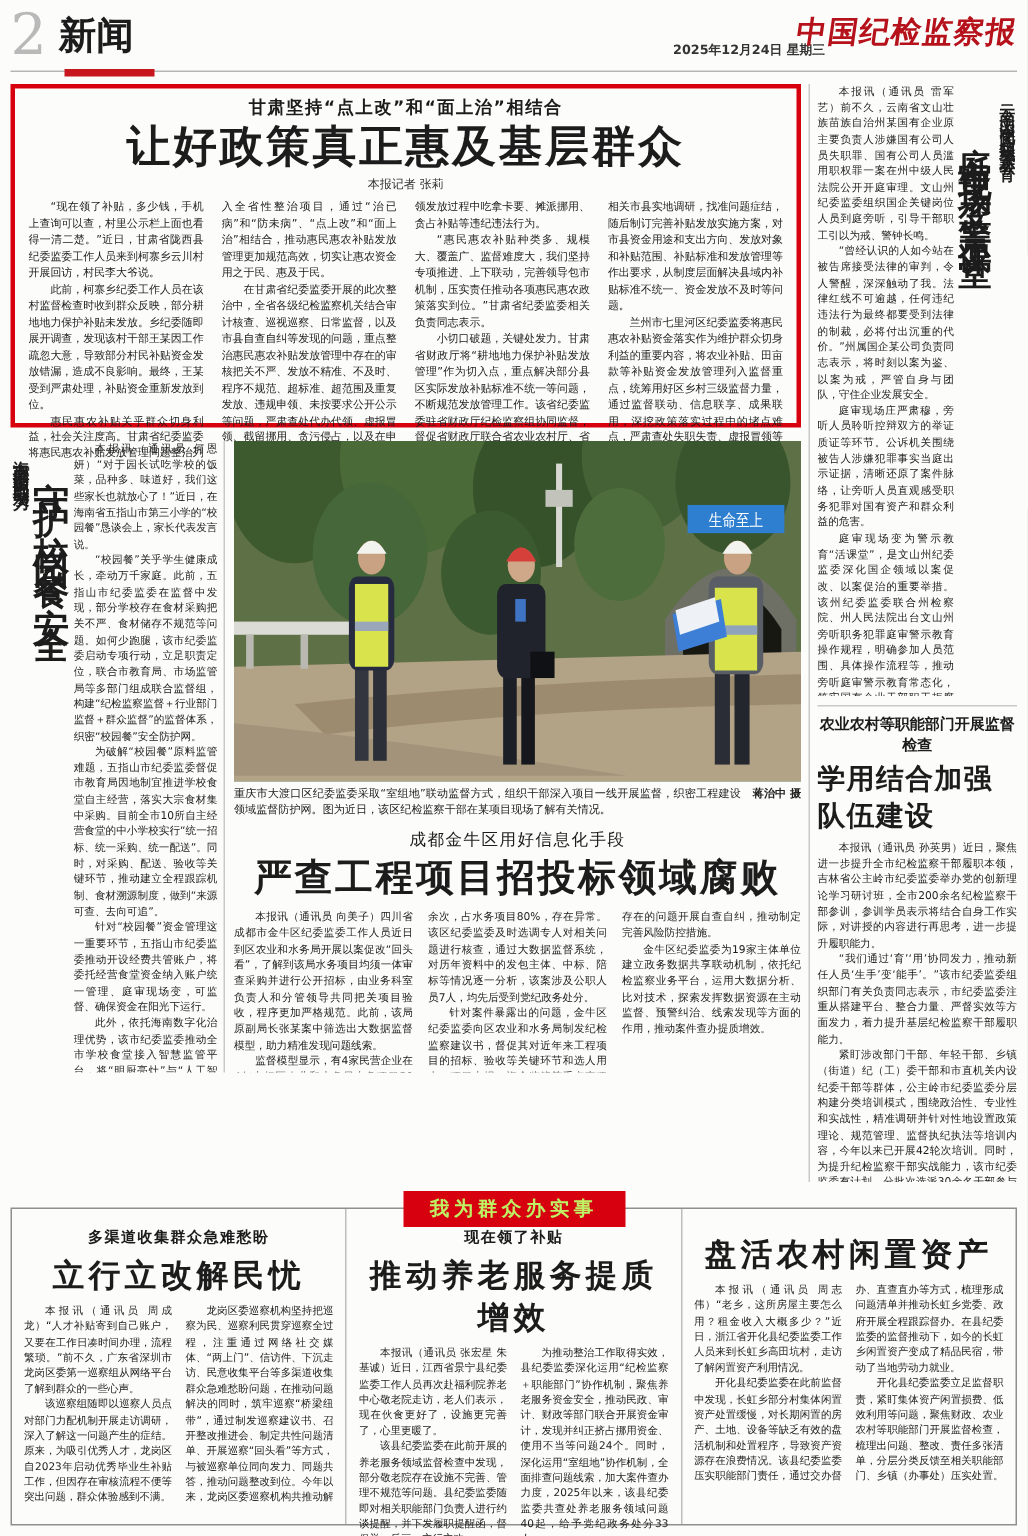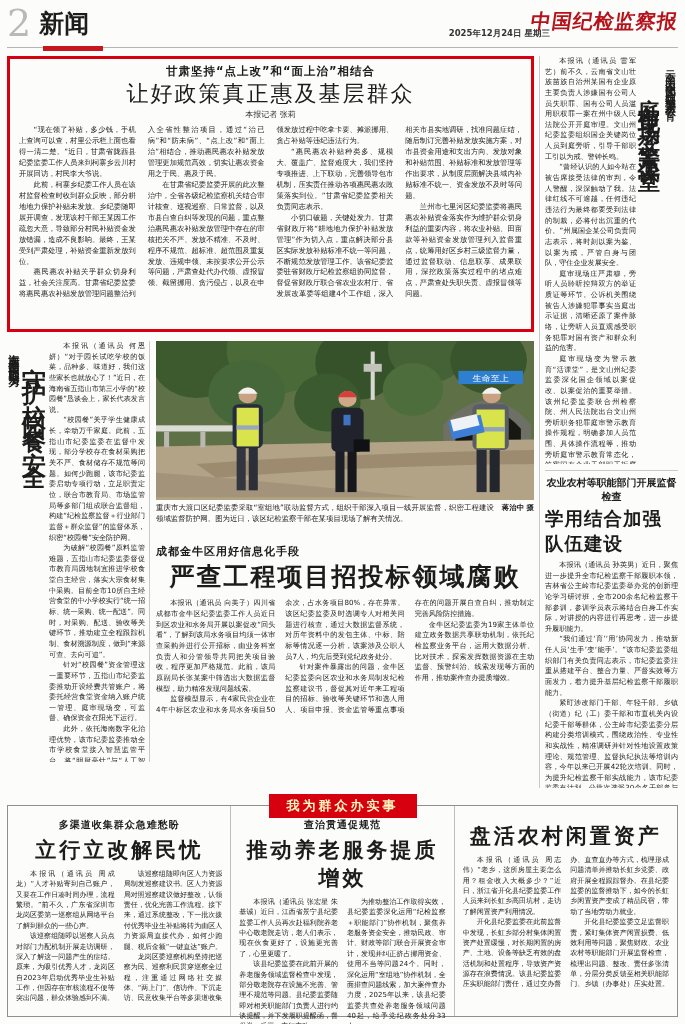--- a/index.html
+++ b/index.html
@@ -15,62 +15,62 @@
   .hdr-redseg{position:absolute;left:36px;bottom:-3px;width:60px;height:5px;background:#c8161e;}
   .dateline{position:absolute;right:128px;bottom:8px;font-size:8.5px;font-weight:700;color:#333;}
   .masthead{position:absolute;right:0;top:2px;color:#b5121b;font-family:"DejaVu Serif",serif;
             font-weight:900;font-size:20px;transform:skewX(-8deg);letter-spacing:1px;}
   
   .mainrow{display:flex;margin-top:8px;}
   .main-left{width:527px;flex:none;}
   .right-col{flex:1;margin-left:5px;border-left:1px solid #c9c9c9;padding-left:5px;
              display:flex;flex-direction:column;}
   
-  .leadbox{border:3px solid #d7000f;padding:5px 9px 7px;height:276px;box-sizing:border-box;}
+  .leadbox{border:3px solid #d7000f;padding:5px 9px 7px;height:229px;box-sizing:border-box;}
   .lead-kicker{text-align:center;font-size:11.5px;font-weight:700;letter-spacing:1px;}
-  .lead-title{text-align:center;font-family:"DejaVu Serif",serif;font-weight:400;font-size:22px;
+  .lead-title{text-align:center;font-family:"DejaVu Serif",serif;font-weight:700;font-size:29px;
               letter-spacing:2px;line-height:1.15;margin-top:2px;}
   .lead-byline{text-align:center;font-size:8px;color:#333;margin:3px 0 5px;}
   .lead-body{columns:4;column-gap:12px;font-size:7.3px;line-height:1.5;text-align:justify;
              height:176px;overflow:hidden;}
   .para{margin:0;text-indent:2em;}
   
   .midband{display:flex;margin-top:9px;height:421px;}
   .hainan{width:143px;flex:none;border-right:1px solid #c9c9c9;padding-right:4px;
           box-sizing:border-box;display:flex;gap:3px;}
   .vtext{writing-mode:vertical-rl;text-orientation:upright;}
   .hainan .kicker-v{font-size:11px;font-weight:700;line-height:1.1;letter-spacing:2px;padding-top:4px;}
   .hainan .title-v{font-family:"DejaVu Serif",serif;font-weight:900;font-size:24px;
                    letter-spacing:12px;line-height:1;padding-top:8px;}
   .hainan .abody{flex:1;font-size:7.1px;line-height:1.5;text-align:justify;overflow:hidden;}
   .center-col{flex:1;padding-left:6px;display:flex;flex-direction:column;min-width:0;}
-  .photo{height:159px;position:relative;overflow:hidden;background:#66744e;flex:none;}
+  .photo{height:227px;position:relative;overflow:hidden;background:#66744e;flex:none;}
   .caption{font-size:7.4px;line-height:1.45;margin-top:3px;text-align:justify;color:#222;}
   .credit{float:right;font-weight:700;margin-left:8px;}
-  .chengdu-kicker{text-align:left;font-size:11px;font-weight:700;margin-top:20px;letter-spacing:1px;}
+  .chengdu-kicker{text-align:center;font-size:11px;font-weight:400;margin-top:7px;letter-spacing:1px;}
   .chengdu-title{text-align:center;font-family:"DejaVu Serif",serif;font-weight:900;font-size:25px;
                  letter-spacing:2px;margin-top:1px;}
   .chengdu-body{columns:3;column-gap:10px;font-size:7.1px;line-height:1.5;text-align:justify;
                 flex:1;overflow:hidden;margin-top:5px;}
   
   .yunnan{height:408px;display:flex;gap:3px;flex:none;}
   .yunnan .abody{flex:1;font-size:7.1px;line-height:1.5;text-align:justify;overflow:hidden;}
   .yunnan .title-v{font-family:"DejaVu Serif",serif;font-weight:900;font-size:22px;
                    letter-spacing:8px;line-height:1;padding-top:24px;}
   .yunnan .kicker-v{font-size:10.5px;font-weight:700;letter-spacing:3px;padding-top:6px;}
   .rdiv{border:none;border-top:1px solid #c9c9c9;margin:6px 0 5px;}
   .jilin .kicker{text-align:center;font-size:10px;font-weight:700;}
   .jilin .title{font-family:"DejaVu Serif",serif;font-weight:900;font-size:18.5px;
                 letter-spacing:1px;margin:2px 0 4px;}
   .jilin .abody{font-size:7.1px;line-height:1.5;text-align:justify;height:228px;overflow:hidden;}
   
   .bottombox{margin-top:17px;border:1.5px solid #8f8f8f;position:relative;height:212px;
              display:flex;box-sizing:border-box;}
   .banner{position:absolute;top:-12px;left:50%;transform:translateX(-50%);background:#d7000f;
-          color:#fef9c3;font-family:"DejaVu Serif",serif;font-weight:700;font-size:13px;
+          color:#bef264;font-family:"DejaVu Serif",serif;font-weight:700;font-size:13px;
           padding:3px 18px;letter-spacing:3px;white-space:nowrap;}
   .b-art{flex:1;padding:12px 8px 5px;min-width:0;}
   .b-art + .b-art{border-left:1px solid #bdbdbd;}
   .b-kicker{text-align:center;font-size:10px;font-weight:700;letter-spacing:1px;}
   .b-title{text-align:center;font-family:Liberation Sans, sans-serif;font-weight:900;font-size:21px;
            letter-spacing:3px;margin:4px 0 5px;}
   .b-body{columns:2;column-gap:9px;font-size:7px;line-height:1.48;text-align:justify;
           height:142px;overflow:hidden;}
 </style>
 </head>
@@ -228,27 +228,26 @@
 
   <div class="bottombox">
     <div class="banner">我为群众办实事</div>
 
     <div class="b-art">
       <div class="b-kicker">多渠道收集群众急难愁盼</div>
       <div class="b-title">立行立改解民忧</div>
       <div class="b-body">
           <p class="para">本报讯（通讯员 周成龙）“人才补贴寄到自己账户，又要在工作日凑时间办理，流程繁琐。”前不久，广东省深圳市龙岗区委第一巡察组从网络平台了解到群众的一些心声。</p>
           <p class="para">该巡察组随即以巡察人员点对部门力配机制开展走访调研，深入了解这一问题产生的症结。原来，为吸引优秀人才，龙岗区自2023年启动优秀毕业生补贴工作，但因存在审核流程不便等突出问题，群众体验感到不满。</p>
-          <p class="para">该巡察组随即向区人力资源局制发巡察建议书。区人力资源局对照巡察建议做好整改，认领责任，优化完善工作流程。接下来，通过系统整改，下一批次拨付优秀毕业生补贴将转为由区人力资源局直接代办，如何少跑腿、税后金额“一键直达”账户。</p>
           <p class="para">龙岗区委巡察机构坚持把巡察为民、巡察利民贯穿巡察全过程，注重通过网络社交媒体、“两上门”、信访件、下沉走访、民意收集平台等多渠道收集群众急难愁盼问题，在推动问题解决的同时，筑牢巡察“桥梁纽带”，通过制发巡察建议书、召开整改推进会、制定共性问题清单、开展巡察“回头看”等方式，与被巡察单位同向发力、同题共答，推动问题整改到位。今年以来，龙岗区委巡察机构共推动解决民生实事60余件，涉及交通出行、市容环境、安全隐患整治、食品安全、文体惠民等不同领域。</p>
         </div>
     </div>
 
     <div class="b-art">
-      <div class="b-kicker">查治贯通促规范</div>
+      <div class="b-kicker">现在领了补贴</div>
       <div class="b-title">推动养老服务提质增效</div>
       <div class="b-body">
           <p class="para">本报讯（通讯员 张宏星 朱基诚）近日，江西省景宁县纪委监委工作人员再次赴福利院养老中心敬老院走访，老人们表示，现在伙食更好了，设施更完善了，心里更暖了。</p>
           <p class="para">该县纪委监委在此前开展的养老服务领域监督检查中发现，部分敬老院存在设施不完善、管理不规范等问题。县纪委监委随即对相关职能部门负责人进行约谈提醒，并下发履职提醒函，督促举一反三、立行立改。</p>
           <p class="para">为推动整治工作取得实效，县纪委监委深化运用“纪检监察＋职能部门”协作机制，聚焦养老服务资金安全，推动民政、审计、财政等部门联合开展资金审计，发现并纠正挤占挪用资金、使用不当等问题24个。同时，深化运用“室组地”协作机制，全面排查问题线索，加大案件查办力度，2025年以来，该县纪委监委共查处养老服务领域问题40起，给予党纪政务处分33人。</p>
         </div>
     </div>
 
     <div class="b-art">
       <div class="b-title">盘活农村闲置资产</div>

